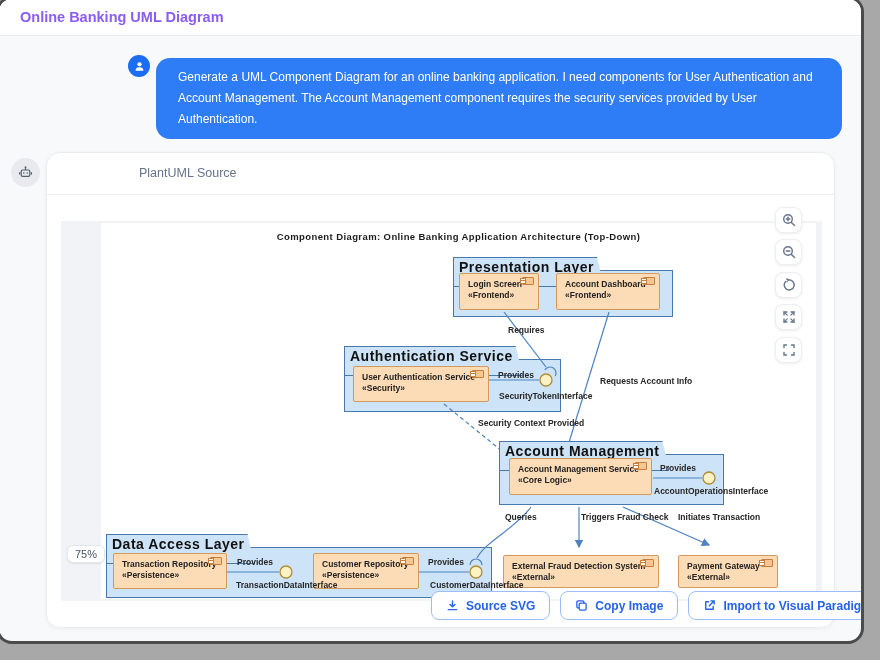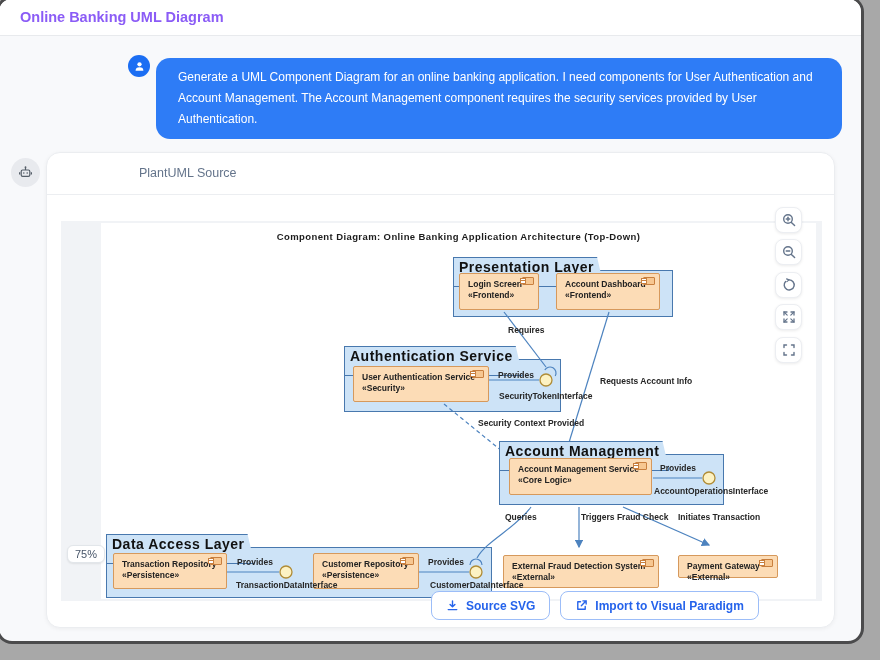--- a/index.html
+++ b/index.html
@@ -172,21 +172,21 @@
           <span class="cicon"></span>
           <div>Customer Repository</div>
           <div class="st">«Persistence»</div>
         </div>
 
         <div class="comp" style="left:402px;top:332px;width:156px;height:33px">
           <span class="cicon"></span>
           <div>External Fraud Detection System</div>
           <div class="st">«External»</div>
         </div>
-        <div class="comp" style="left:577px;top:332px;width:100px;height:23px">
+        <div class="comp" style="left:577px;top:332px;width:100px;height:33px">
           <span class="cicon"></span>
           <div>Payment Gateway</div>
           <div class="st">«External»</div>
         </div>
 
         <div class="lbl" style="left:397px;top:147px">Provides</div>
         <div class="lbl" style="left:398px;top:168px">SecurityTokenInterface</div>
         <div class="lbl" style="left:559px;top:240px">Provides</div>
         <div class="lbl" style="left:553px;top:263px">AccountOperationsInterface</div>
         <div class="lbl" style="left:136px;top:334px">Provides</div>
@@ -239,20 +239,27 @@
     </div>
 
     <div class="actions" style="left:384px;top:438px">
       <div class="act-btn">
         <svg width="13" height="13" viewBox="0 0 14 14" fill="none" stroke="#2563eb" stroke-width="1.5" stroke-linecap="round" stroke-linejoin="round">
           <path d="M7,2 V8.2 M4.4,5.8 L7,8.4 L9.6,5.8 M2.4,11.4 H11.6"></path>
         </svg>
         <span>Source SVG</span>
       </div>
       <div class="act-btn">
+        <svg width="13" height="13" viewBox="0 0 14 14" fill="none" stroke="#2563eb" stroke-width="1.4" stroke-linejoin="round">
+          <rect x="4.5" y="4.5" width="7.5" height="7.5" rx="1.5"></rect>
+          <path d="M9.5,4.5 V3.3 A1.3,1.3 0 0 0 8.2,2 H3.3 A1.3,1.3 0 0 0 2,3.3 V8.2 A1.3,1.3 0 0 0 3.3,9.5 H4.5"></path>
+        </svg>
+        <span>Copy Image</span>
+      </div>
+      <div class="act-btn">
         <svg width="13" height="13" viewBox="0 0 14 14" fill="none" stroke="#2563eb" stroke-width="1.5" stroke-linecap="round" stroke-linejoin="round">
           <path d="M6,3 H3 V11 H11 V8 M8.5,2 H12 V5.5 M12,2 L6.8,7.2"></path>
         </svg>
         <span>Import to Visual Paradigm</span>
       </div>
     </div>
 
   </div>
 
 </div>

